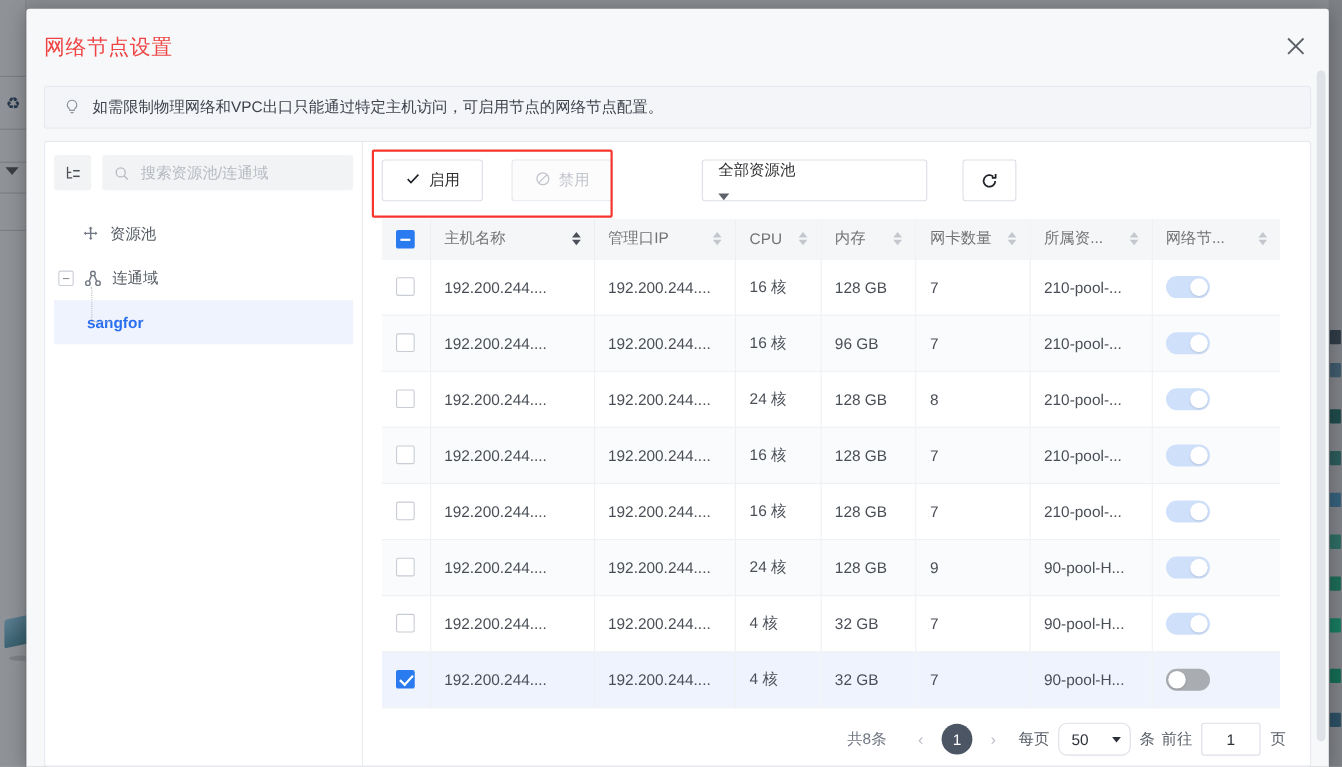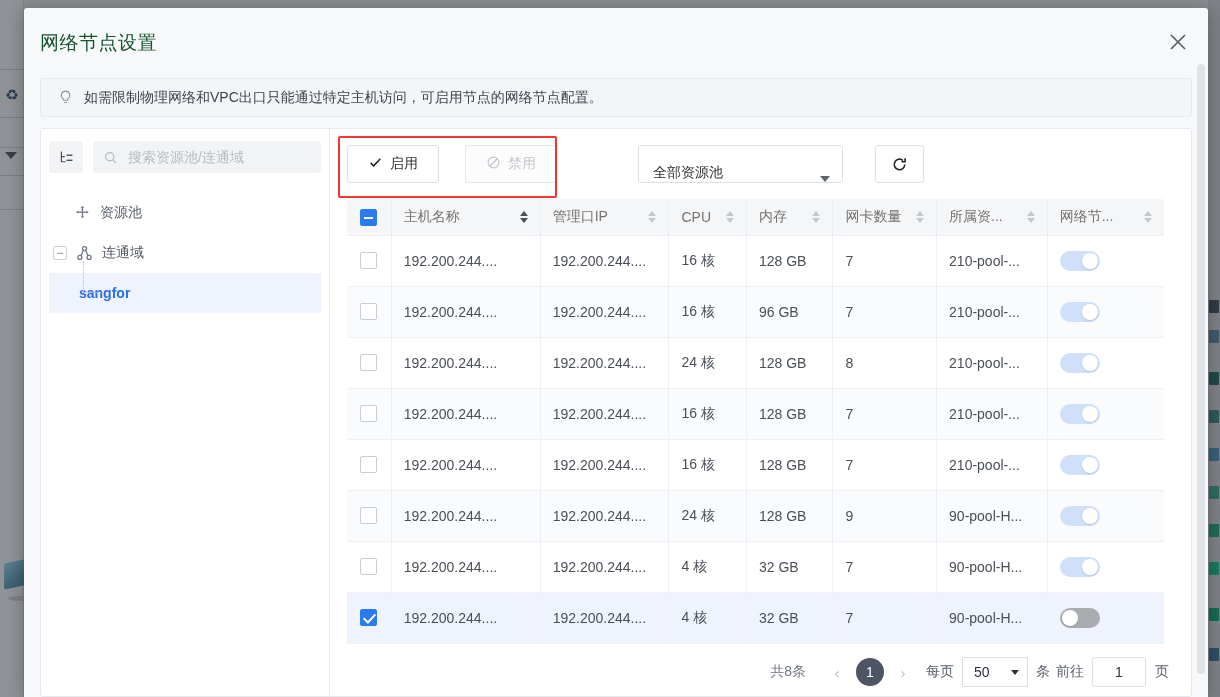--- a/index.html
+++ b/index.html
@@ -72,21 +72,21 @@
     position: absolute;
     left: 24px; top: 8px;
     width: 1184px; height: 689px;
     background: #f7f8fa;
     border-radius: 3px 3px 0 0;
     box-shadow: 0 2px 18px rgba(0,0,0,.28);
     overflow: hidden;
   }
   .modal-title {
     position: absolute; left: 16px; top: 22px;
-    font-size: 19px; color: #14532d; letter-spacing: .5px;
+    font-size: 19px; color: #ef4444; letter-spacing: .5px;
   }
   .close-btn {
     position: absolute; right: 18px; top: 22px;
     width: 24px; height: 24px; cursor: pointer;
     color: #5c6066;
   }
   .close-btn svg { display: block; }
 
   .info-bar {
     position: absolute; left: 16px; top: 70px;
@@ -197,22 +197,22 @@
   }
   .tb-btn + .tb-btn { margin-left: 10px; }
   .tb-btn.disabled {
     color: #c2c6cd; background: #fcfcfd; cursor: not-allowed;
     border-color: #e4e7ed;
   }
   .pool-select {
     margin-left: 65px;
     width: 205px; height: 38px;
     border: 1px solid #dcdfe6; border-radius: 3px; background: #fff;
-    display: flex; align-items: flex-end; justify-content: space-between;
-    padding: 0 12px 0 14px; cursor: pointer; font-size: 14px;
+    display: flex; align-items: flex-start; justify-content: space-between;
+    padding: 0 12px 0 14px; cursor: pointer; font-size: 14px; flex-direction: column;
   }
   .caret-dn {
     width: 0; height: 0;
     border-left: 5px solid transparent;
     border-right: 5px solid transparent;
     border-top: 6px solid #5f646b;
   }
   .host-search {
     margin-left: 17px;
     width: 245px; height: 38px;
@@ -335,21 +335,21 @@
   }
   .pg-num {
     width: 28px; height: 28px; border-radius: 50%;
     background: #4b5563; color: #fff;
     display: flex; align-items: center; justify-content: center;
     font-size: 14px; margin: 0 6px; cursor: pointer;
   }
   .pg-label { margin: 0 8px 0 10px; color: #5c626b; }
   .pg-select {
     width: 66px; height: 30px;
-    border: 1px solid #dcdfe6; border-radius: 1px; background: #fff;
+    border: 1px solid #dcdfe6; border-radius: 8px; background: #fff;
     display: flex; align-items: center; justify-content: space-between;
     padding: 0 8px 0 11px; cursor: pointer; color: #2b3038;
   }
   .pg-select .caret-dn {
     border-left-width: 4px; border-right-width: 4px; border-top-width: 5px;
     border-top-color: #2b3038;
   }
   .pg-unit { margin: 0 6px 0 8px; }
   .pg-goto { margin-right: 8px; }
   .pg-input {

